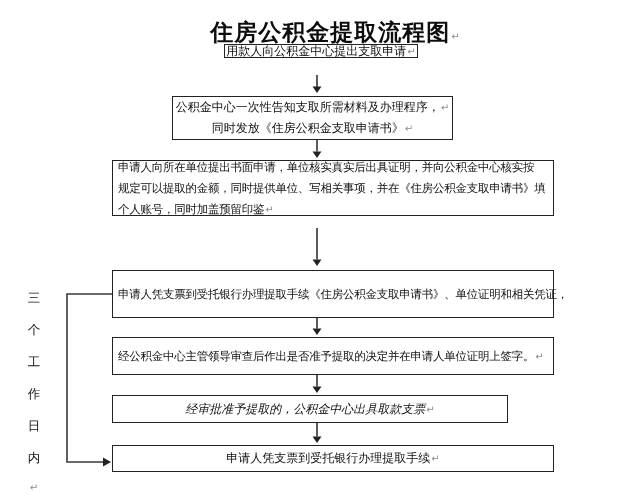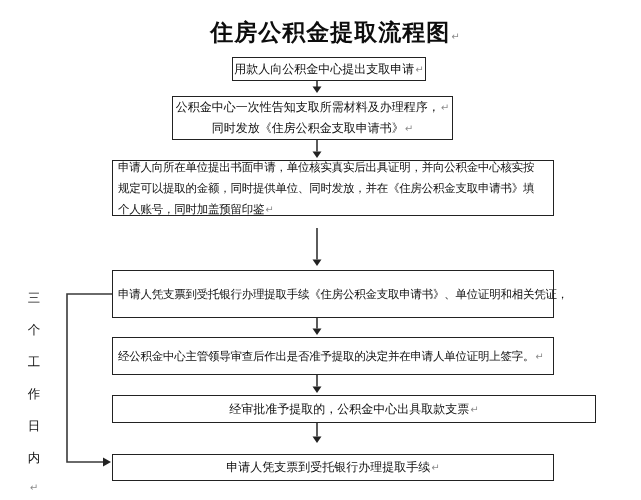--- a/index.html
+++ b/index.html
@@ -17,27 +17,27 @@
     position:absolute;box-sizing:border-box;background:#fff;
     border:1.6px solid #222;display:flex;flex-direction:column;justify-content:center;
   }
   .line{font-size:12px;line-height:20px;white-space:nowrap;}
   .center{text-align:center;}
   .para .line{
     font-size:11.5px;letter-spacing:-0.25px;line-height:21px;
     padding:0 5px;text-align:left;
   }
   .ret{color:#8c8c8c;font-size:10px;margin-left:1px;font-weight:normal;}
-  .b1{left:224px;top:57px;width:194px;height:24px;margin-left:8px;}
+  .b1{left:224px;top:44px;width:194px;height:14px;}
   .b2{left:172px;top:96px;width:281px;height:44px;justify-content:center;}
   .b3{left:112px;top:160px;width:442px;height:56px;}
   .b4{left:112px;top:270px;width:442px;height:48px;}
   .b5{left:112px;top:337px;width:442px;height:38px;}
-  .b6{left:112px;top:395px;width:484px;height:28px;}
-  .b7{left:112px;top:445px;width:442px;height:27px;margin-top:9px;}
+  .b6{left:112px;top:395px;width:396px;height:28px;font-style:italic;}
+  .b7{left:112px;top:445px;width:442px;height:27px;}
   .side{
     position:absolute;left:24px;top:290px;width:20px;
     display:flex;flex-direction:column;align-items:center;gap:15px;
     font-size:12.5px;color:#111;
   }
   .side .ret{margin-left:0;}
 </style>
 </head>
 <body>
 
@@ -80,21 +80,21 @@
     <div class="line center"><span>用款人向公积金中心提出支取申请</span><span class="ret">↵</span></div>
   </div>
 
   <div class="box b2">
     <div class="line center"><span>公积金中心一次性告知支取所需材料及办理程序，</span><span class="ret">↵</span></div>
     <div class="line center"><span>同时发放《住房公积金支取申请书》</span><span class="ret">↵</span></div>
   </div>
 
   <div class="box b3 para">
     <div class="line"><span>申请人向所在单位提出书面申请，单位核实真实后出具证明，并向公积金中心核实按</span></div>
-    <div class="line"><span>规定可以提取的金额，同时提供单位、同时发放，并在《住房公积金支取申请书》填</span></div>
+    <div class="line"><span>规定可以提取的金额，同时提供单位、写相关事项，并在《住房公积金支取申请书》填</span></div>
     <div class="line"><span>个人账号，同时加盖预留印鉴</span><span class="ret">↵</span></div>
   </div>
 
   <div class="box b4 para">
     <div class="line"><span>申请人凭支票到受托银行办理提取手续《住房公积金支取申请书》、单位证明和相关凭证，</span></div>
   </div>
 
   <div class="box b5 para">
     <div class="line"><span>经公积金中心主管领导审查后作出是否准予提取的决定并在申请人单位证明上签字。</span><span class="ret">↵</span></div>
   </div>

